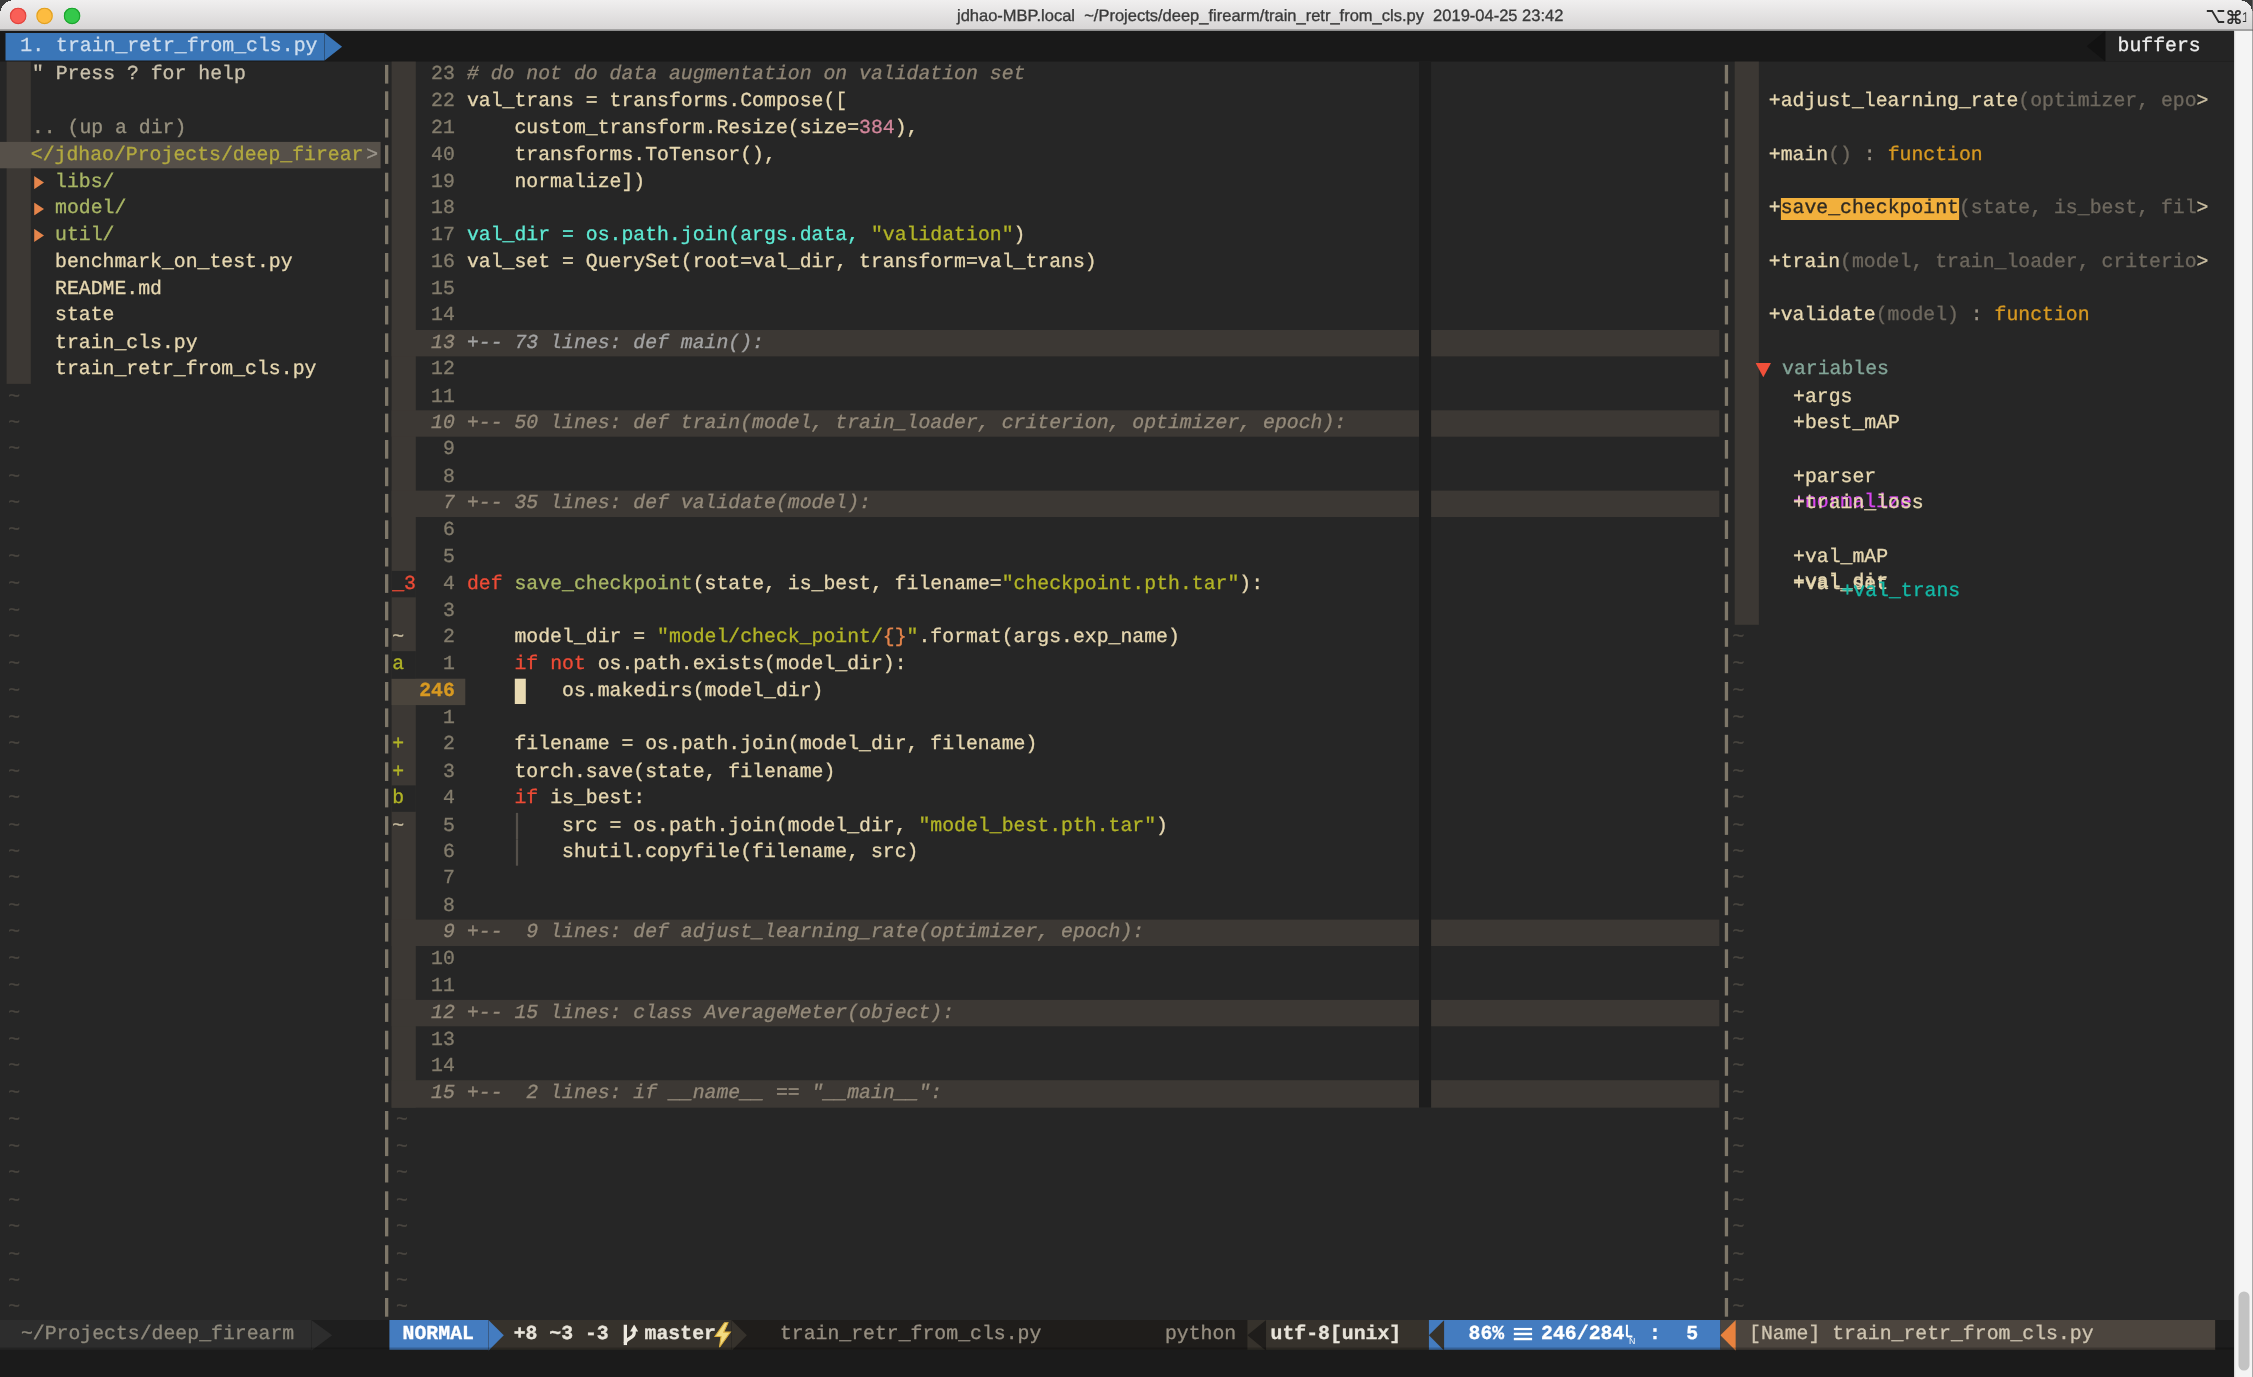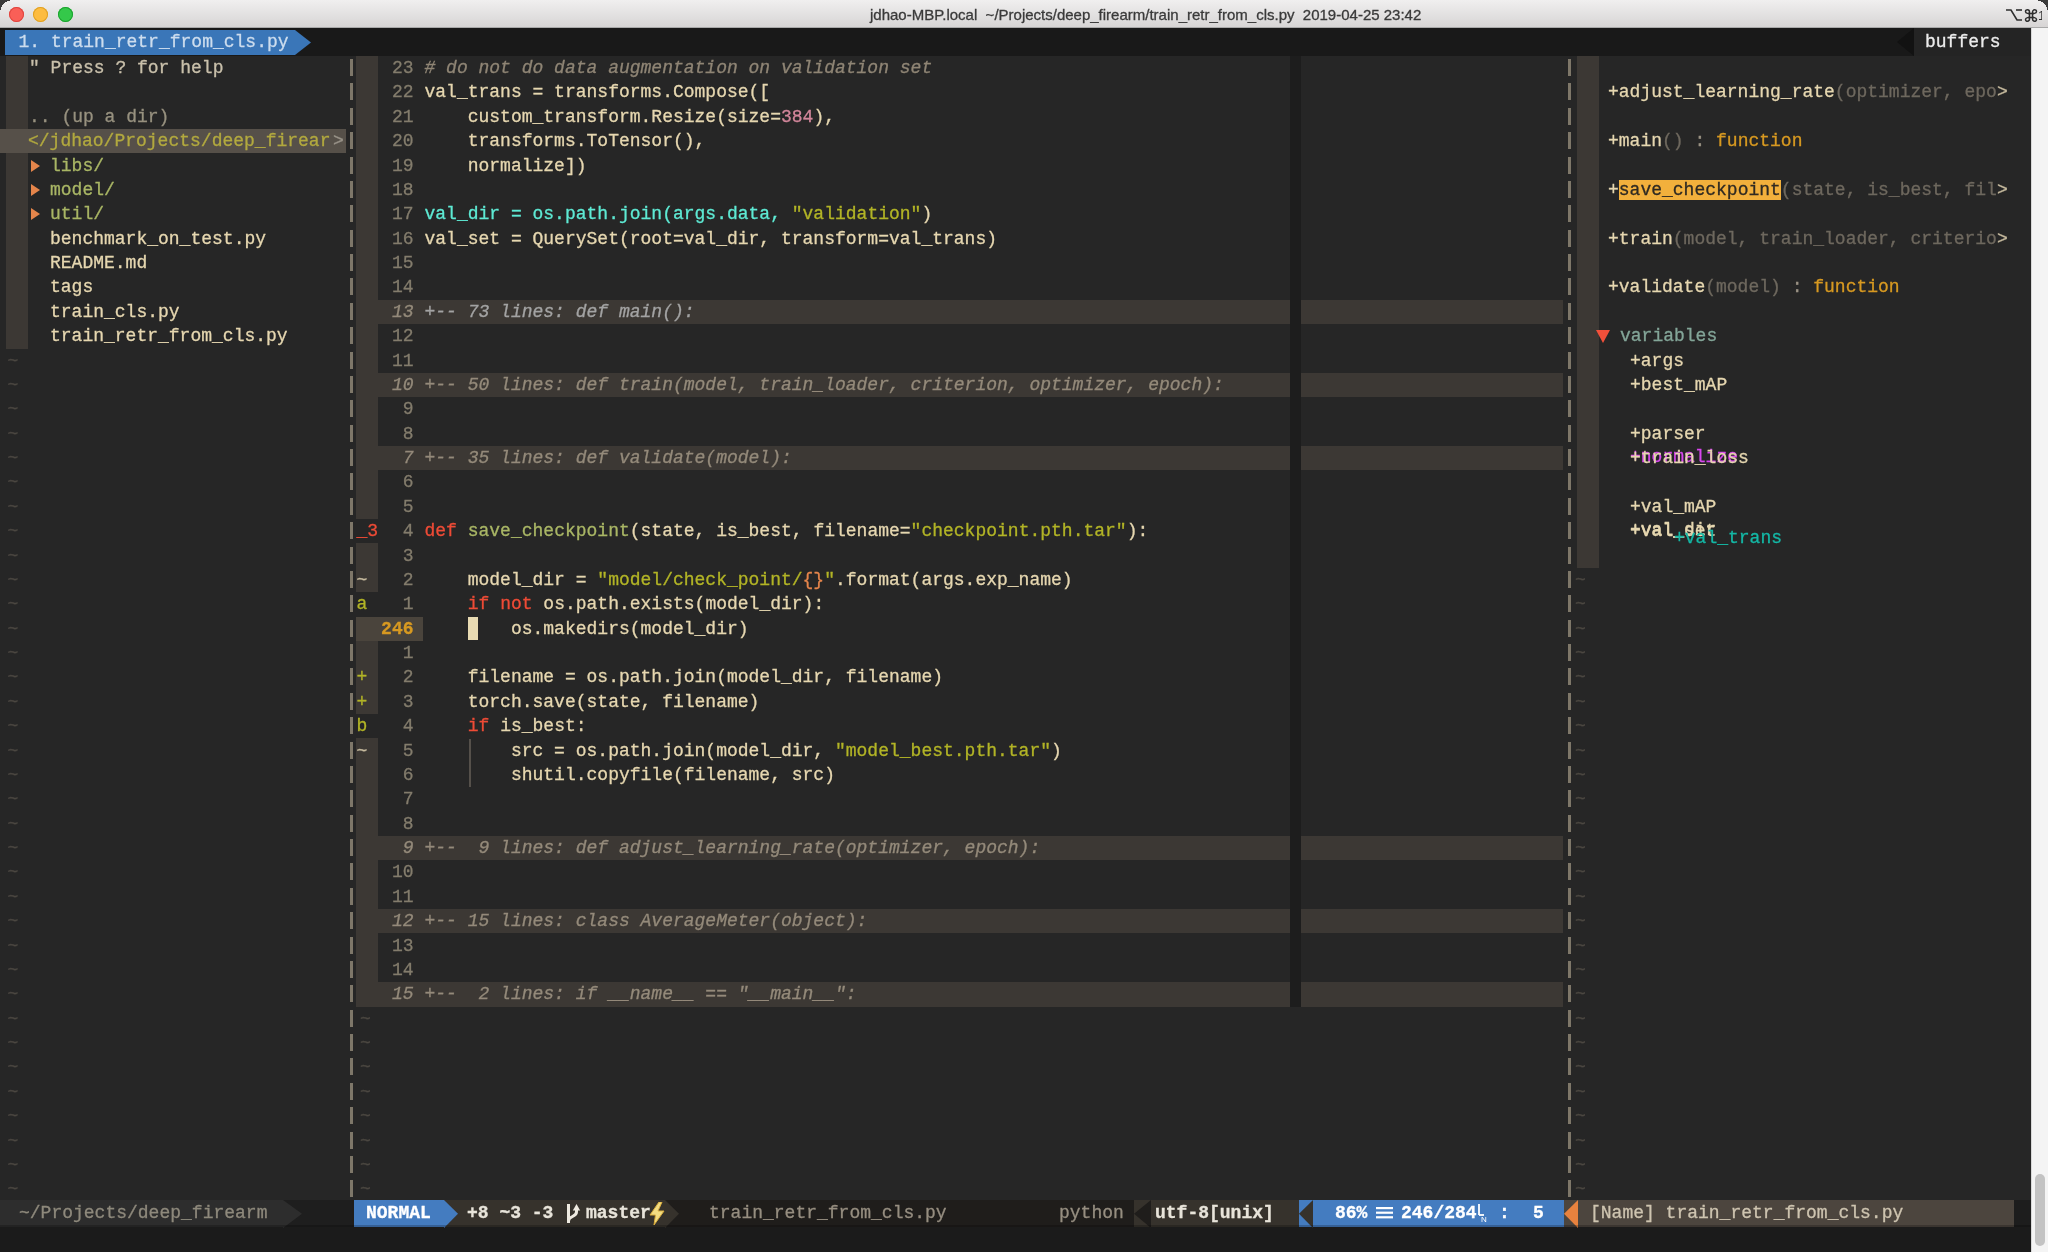--- a/index.html
+++ b/index.html
@@ -124,21 +124,21 @@
       <polygon points="0,0 0,12 9,6" fill="#e5854b"></polygon>
     </svg>
 <svg style="position:absolute;left:31px;top:208.4px" width="9" height="12">
       <polygon points="0,0 0,12 9,6" fill="#e5854b"></polygon>
     </svg>
 <div style="position:absolute;left:50.0px;top:153.5px;height:24.375px;line-height:24.375px;white-space:pre;color:#a9b665;">libs/</div>
 <div style="position:absolute;left:50.0px;top:177.9px;height:24.375px;line-height:24.375px;white-space:pre;color:#a9b665;">model/</div>
 <div style="position:absolute;left:50.0px;top:202.2px;height:24.375px;line-height:24.375px;white-space:pre;color:#a9b665;">util/</div>
 <div style="position:absolute;left:50.0px;top:226.6px;height:24.375px;line-height:24.375px;white-space:pre;color:#e6d7b0;">benchmark_on_test.py</div>
 <div style="position:absolute;left:50.0px;top:251.0px;height:24.375px;line-height:24.375px;white-space:pre;color:#e6d7b0;">README.md</div>
-<div style="position:absolute;left:50.0px;top:275.4px;height:24.375px;line-height:24.375px;white-space:pre;color:#e6d7b0;">tags</div>
+<div style="position:absolute;left:50.0px;top:275.4px;height:24.375px;line-height:24.375px;white-space:pre;color:#e6d7b0;">state</div>
 <div style="position:absolute;left:50.0px;top:299.8px;height:24.375px;line-height:24.375px;white-space:pre;color:#e6d7b0;">train_cls.py</div>
 <div style="position:absolute;left:50.0px;top:324.1px;height:24.375px;line-height:24.375px;white-space:pre;color:#e6d7b0;">train_retr_from_cls.py</div>
 <div style="position:absolute;left:7.5px;top:348.5px;height:24.375px;line-height:24.375px;white-space:pre;color:#4b4741;">~</div>
 <div style="position:absolute;left:7.5px;top:372.9px;height:24.375px;line-height:24.375px;white-space:pre;color:#4b4741;">~</div>
 <div style="position:absolute;left:7.5px;top:397.2px;height:24.375px;line-height:24.375px;white-space:pre;color:#4b4741;">~</div>
 <div style="position:absolute;left:7.5px;top:421.6px;height:24.375px;line-height:24.375px;white-space:pre;color:#4b4741;">~</div>
 <div style="position:absolute;left:7.5px;top:446.0px;height:24.375px;line-height:24.375px;white-space:pre;color:#4b4741;">~</div>
 <div style="position:absolute;left:7.5px;top:470.4px;height:24.375px;line-height:24.375px;white-space:pre;color:#4b4741;">~</div>
 <div style="position:absolute;left:7.5px;top:494.8px;height:24.375px;line-height:24.375px;white-space:pre;color:#4b4741;">~</div>
 <div style="position:absolute;left:7.5px;top:519.1px;height:24.375px;line-height:24.375px;white-space:pre;color:#4b4741;">~</div>
@@ -165,21 +165,21 @@
 <div style="position:absolute;left:7.5px;top:1031.0px;height:24.375px;line-height:24.375px;white-space:pre;color:#4b4741;">~</div>
 <div style="position:absolute;left:7.5px;top:1055.4px;height:24.375px;line-height:24.375px;white-space:pre;color:#4b4741;">~</div>
 <div style="position:absolute;left:7.5px;top:1079.8px;height:24.375px;line-height:24.375px;white-space:pre;color:#4b4741;">~</div>
 <div style="position:absolute;left:7.5px;top:1104.1px;height:24.375px;line-height:24.375px;white-space:pre;color:#4b4741;">~</div>
 <div style="position:absolute;left:7.5px;top:1128.5px;height:24.375px;line-height:24.375px;white-space:pre;color:#4b4741;">~</div>
 <div style="position:absolute;left:7.5px;top:1152.9px;height:24.375px;line-height:24.375px;white-space:pre;color:#4b4741;">~</div>
 <div style="position:absolute;left:7.5px;top:1177.2px;height:24.375px;line-height:24.375px;white-space:pre;color:#4b4741;">~</div>
 <div style="position:absolute;left:340px;top:56.0px;width:73.5px;height:24.375px;line-height:24.375px;text-align:right;white-space:pre;color:#837c6c;">23</div>
 <div style="position:absolute;left:340px;top:80.4px;width:73.5px;height:24.375px;line-height:24.375px;text-align:right;white-space:pre;color:#837c6c;">22</div>
 <div style="position:absolute;left:340px;top:104.8px;width:73.5px;height:24.375px;line-height:24.375px;text-align:right;white-space:pre;color:#837c6c;">21</div>
-<div style="position:absolute;left:340px;top:129.1px;width:73.5px;height:24.375px;line-height:24.375px;text-align:right;white-space:pre;color:#837c6c;">20</div>
+<div style="position:absolute;left:340px;top:129.1px;width:73.5px;height:24.375px;line-height:24.375px;text-align:right;white-space:pre;color:#837c6c;">40</div>
 <div style="position:absolute;left:340px;top:153.5px;width:73.5px;height:24.375px;line-height:24.375px;text-align:right;white-space:pre;color:#837c6c;">19</div>
 <div style="position:absolute;left:340px;top:177.9px;width:73.5px;height:24.375px;line-height:24.375px;text-align:right;white-space:pre;color:#837c6c;">18</div>
 <div style="position:absolute;left:340px;top:202.2px;width:73.5px;height:24.375px;line-height:24.375px;text-align:right;white-space:pre;color:#837c6c;">17</div>
 <div style="position:absolute;left:340px;top:226.6px;width:73.5px;height:24.375px;line-height:24.375px;text-align:right;white-space:pre;color:#837c6c;">16</div>
 <div style="position:absolute;left:340px;top:251.0px;width:73.5px;height:24.375px;line-height:24.375px;text-align:right;white-space:pre;color:#837c6c;">15</div>
 <div style="position:absolute;left:340px;top:275.4px;width:73.5px;height:24.375px;line-height:24.375px;text-align:right;white-space:pre;color:#837c6c;">14</div>
 <div style="position:absolute;left:340px;top:324.1px;width:73.5px;height:24.375px;line-height:24.375px;text-align:right;white-space:pre;color:#837c6c;">12</div>
 <div style="position:absolute;left:340px;top:348.5px;width:73.5px;height:24.375px;line-height:24.375px;text-align:right;white-space:pre;color:#837c6c;">11</div>
 <div style="position:absolute;left:340px;top:397.2px;width:73.5px;height:24.375px;line-height:24.375px;text-align:right;white-space:pre;color:#837c6c;">9</div>
 <div style="position:absolute;left:340px;top:421.6px;width:73.5px;height:24.375px;line-height:24.375px;text-align:right;white-space:pre;color:#837c6c;">8</div>

